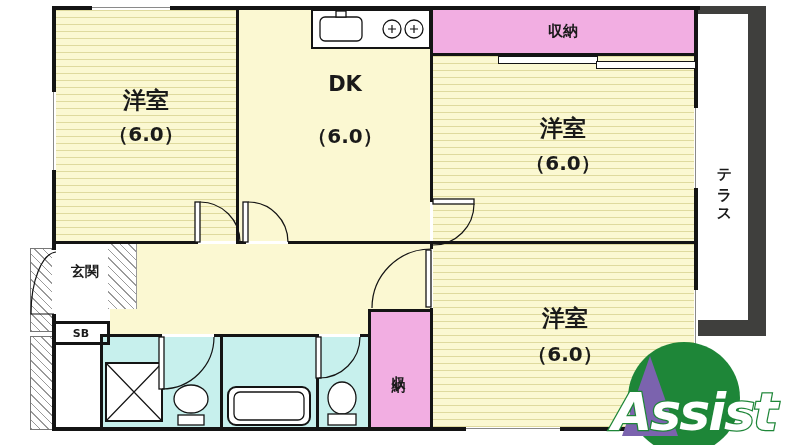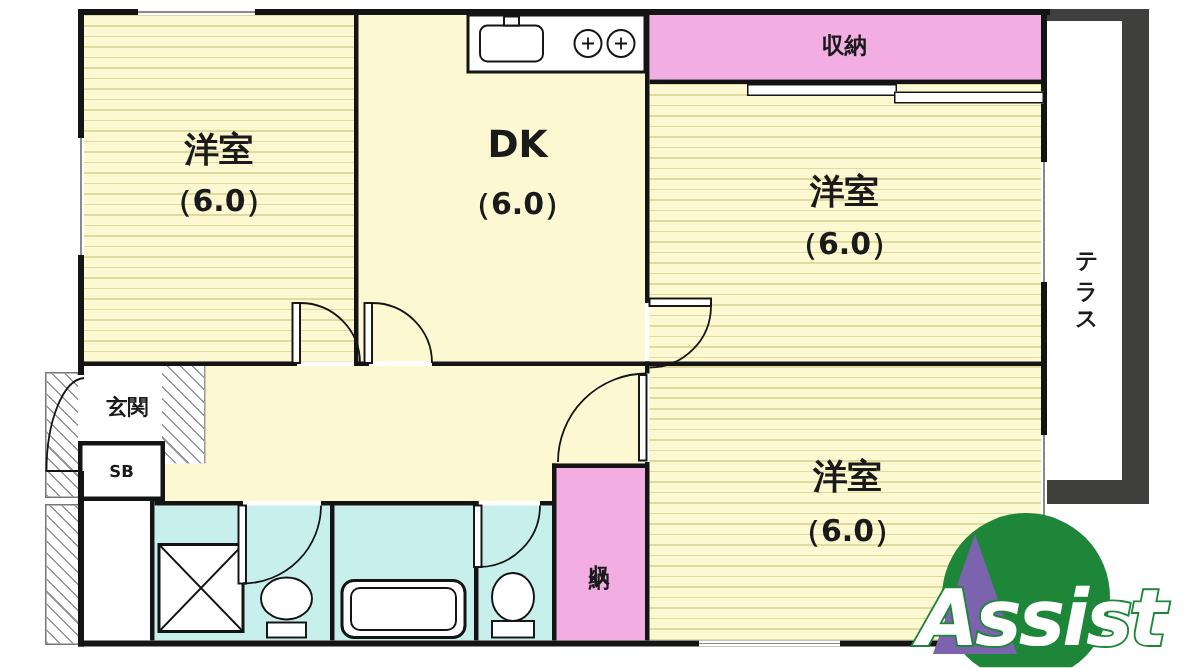--- a/index.html
+++ b/index.html
@@ -86,21 +86,21 @@
   <div class="win-h" style="left:92px;top:6px;width:78px;height:4px"></div>
   <div class="win-v" style="left:52px;top:92px;width:4px;height:78px"></div>
   <div class="win-v" style="left:694px;top:108px;width:4px;height:80px"></div>
   <div class="win-v" style="left:694px;top:290px;width:4px;height:78px"></div>
   <div class="win-h" style="left:466px;top:427px;width:94px;height:4px"></div>
   <div class="gap" style="left:52px;top:250px;width:4px;height:64px"></div>
 
   <div class="slide" style="left:498px;top:56px;width:98px;height:6px"></div>
   <div class="slide" style="left:596px;top:61px;width:98px;height:6px"></div>
 
-  <div class="sb" style="left:52px;top:294px;width:58px;height:40px">
+  <div class="sb" style="left:52px;top:321px;width:58px;height:24px">
     <span>SB</span>
   </div>
 
   <svg class="overlay" width="800" height="445">
     <g>
       <rect x="312" y="10" width="118" height="38" class="fx"></rect>
       <rect x="320" y="17" width="42" height="24" rx="5" class="fx thin"></rect>
       <rect x="336" y="11" width="10" height="6" class="fx thin"></rect>
       <circle cx="392" cy="29" r="9" class="fx thin"></circle>
       <circle cx="414" cy="29" r="9" class="fx thin"></circle>
@@ -146,21 +146,21 @@
       <path d="M 214 337 A 52 52 0 0 1 162 389" class="arc"></path>
     </g>
     <g>
       <rect x="316" y="337" width="5" height="41" class="fx thin"></rect>
       <path d="M 360 337 A 41 41 0 0 1 319 378" class="arc"></path>
     </g>
   </svg>
 
   <div class="lbl" style="left:146px;top:100px;font-size:23px">洋室</div>
   <div class="lbl" style="left:146px;top:134px;font-size:20px">（6.0）</div>
-  <div class="lbl" style="left:345px;top:96px;font-size:25px">DK</div>
+  <div class="lbl" style="left:345px;top:84px;font-size:21px">DK</div>
   <div class="lbl" style="left:345px;top:136px;font-size:20px">（6.0）</div>
   <div class="lbl" style="left:563px;top:128px;font-size:23px">洋室</div>
   <div class="lbl" style="left:563px;top:163px;font-size:20px">（6.0）</div>
   <div class="lbl" style="left:565px;top:318px;font-size:23px">洋室</div>
   <div class="lbl" style="left:565px;top:354px;font-size:20px">（6.0）</div>
   <div class="lbl" style="left:563px;top:31px;font-size:15px">収納</div>
   <div class="lbl" style="left:85px;top:272px;font-size:14px">玄関</div>
   <div class="lbl vert" style="left:399px;top:368px;font-size:14px">収納</div>
   <div class="lbl vert" style="left:724px;top:188px;font-size:15px">テラス</div>
 

